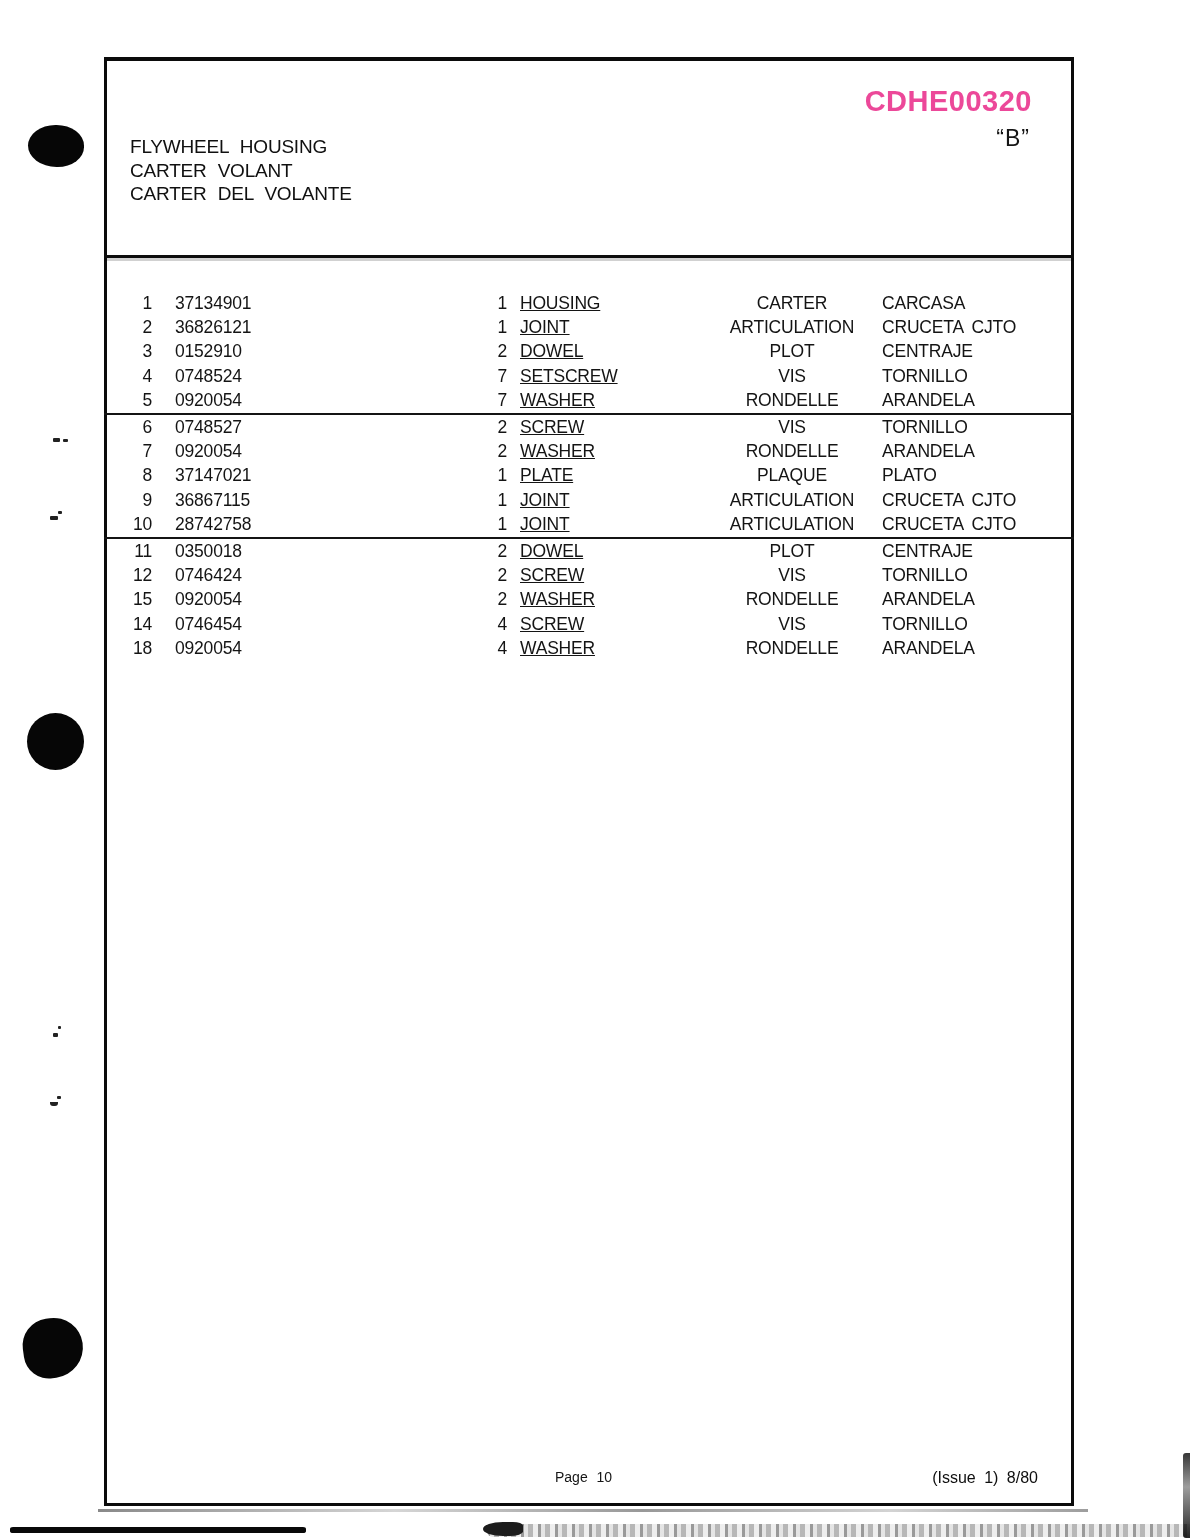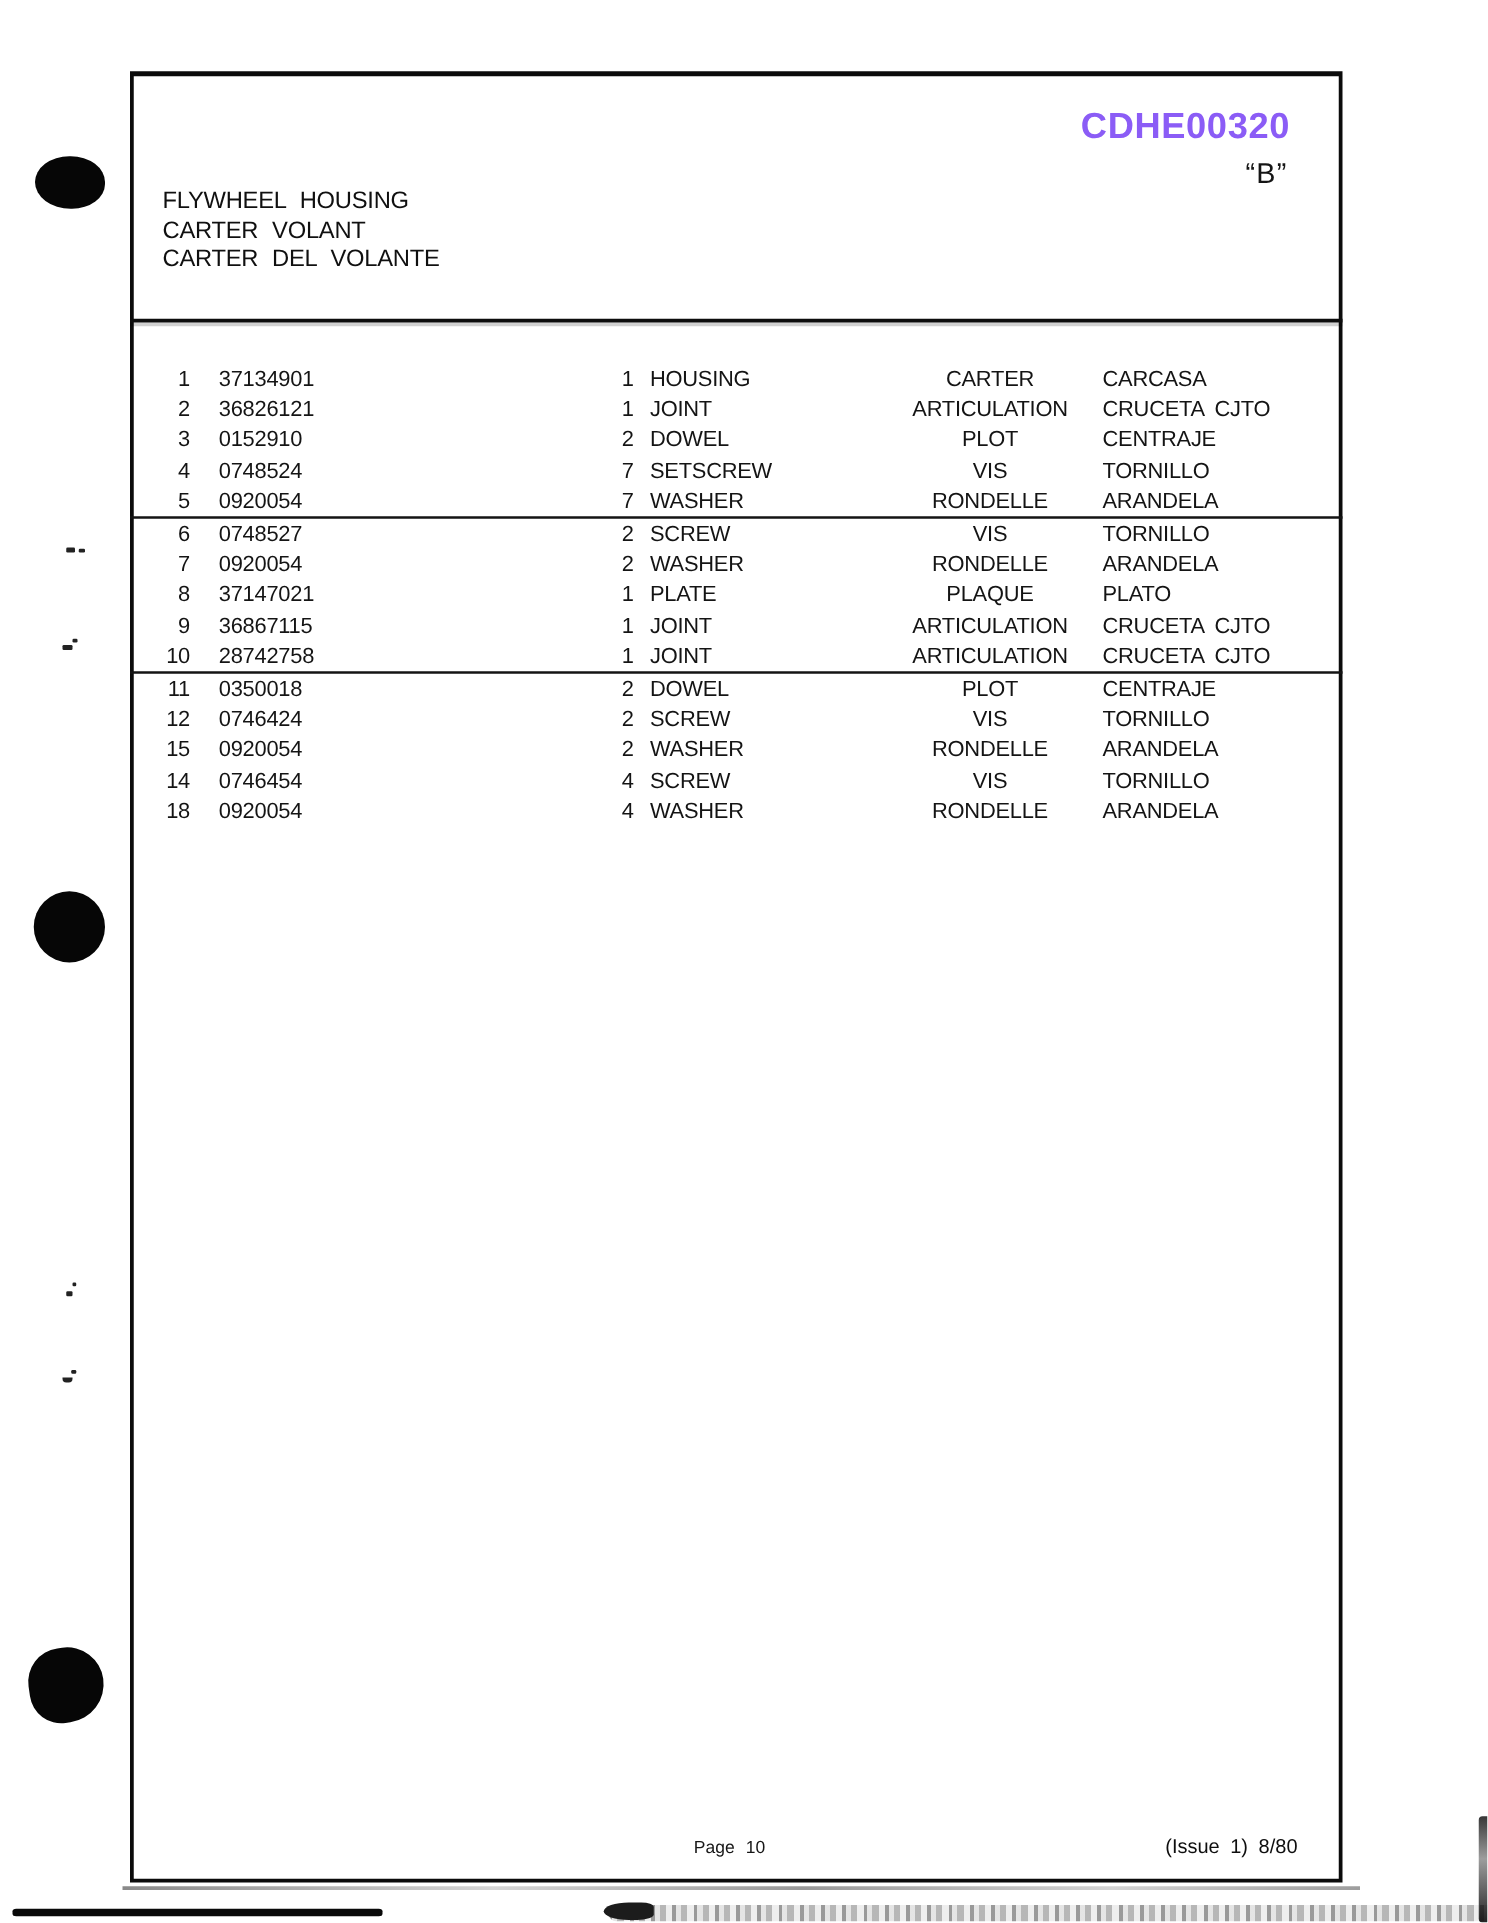--- a/index.html
+++ b/index.html
@@ -21,49 +21,49 @@
   }
   
   .bottom-echo{
     position:absolute;left:98px;top:1509px;width:990px;height:3px;
     background:linear-gradient(90deg,rgba(40,40,40,.55),rgba(90,90,90,.25) 30%,rgba(50,50,50,.5) 55%,rgba(110,110,110,.3) 80%,rgba(60,60,60,.5));
   }
 
   
   .doc-code{
     position:absolute;right:39px;top:24px;
-    font-size:29px;font-weight:bold;letter-spacing:.5px;color:#8b5cf6;
+    font-size:29px;font-weight:bold;letter-spacing:.5px;color:#ec4899;
   }
   .doc-rev{
     position:absolute;right:41px;top:64px;
     font-size:23px;letter-spacing:1px;color:#151515;
   }
   .titles{
-    position:absolute;left:23px;top:88px;
+    position:absolute;left:23px;top:74px;
     font-size:19px;line-height:23.5px;letter-spacing:-0.2px;word-spacing:6px;color:#101010;
   }
   .header-divider{
     position:absolute;left:-3px;top:194px;width:970px;height:3px;background:#0d0d0d;
     box-shadow:0 3px 0 rgba(0,0,0,.18);
   }
 
   
   .parts-table{position:absolute;left:-3px;top:230px;width:970px;}
   .row-group{padding:0;}
   .row-group + .row-group{border-top:2.5px solid #141414;}
   .row{
     height:24.4px;display:grid;align-items:center;
     grid-template-columns:48px 310px 45px 195px 180px 1fr;
     font-size:17.5px;letter-spacing:-0.2px;color:#141414;
   }
   .cell{white-space:nowrap;}
   .cell.item{text-align:right;}
   .cell.part{padding-left:23px;word-spacing:4px;}
   .cell.qty{text-align:right;}
-  .cell.en{padding-left:13px;word-spacing:4px;}
+  .cell.en{padding-left:13px;word-spacing:4px;text-decoration:underline;}
   .cell.fr{word-spacing:4px;text-align:center;}
   .cell.es{word-spacing:4px;}
 
   
   .footer-page{
     position:absolute;left:448px;top:1408px;font-size:14px;word-spacing:5px;color:#161616;
   }
   .footer-issue{
     position:absolute;right:33px;top:1408px;font-size:16px;font-weight:normal;word-spacing:4px;color:#0e0e0e;
   }

